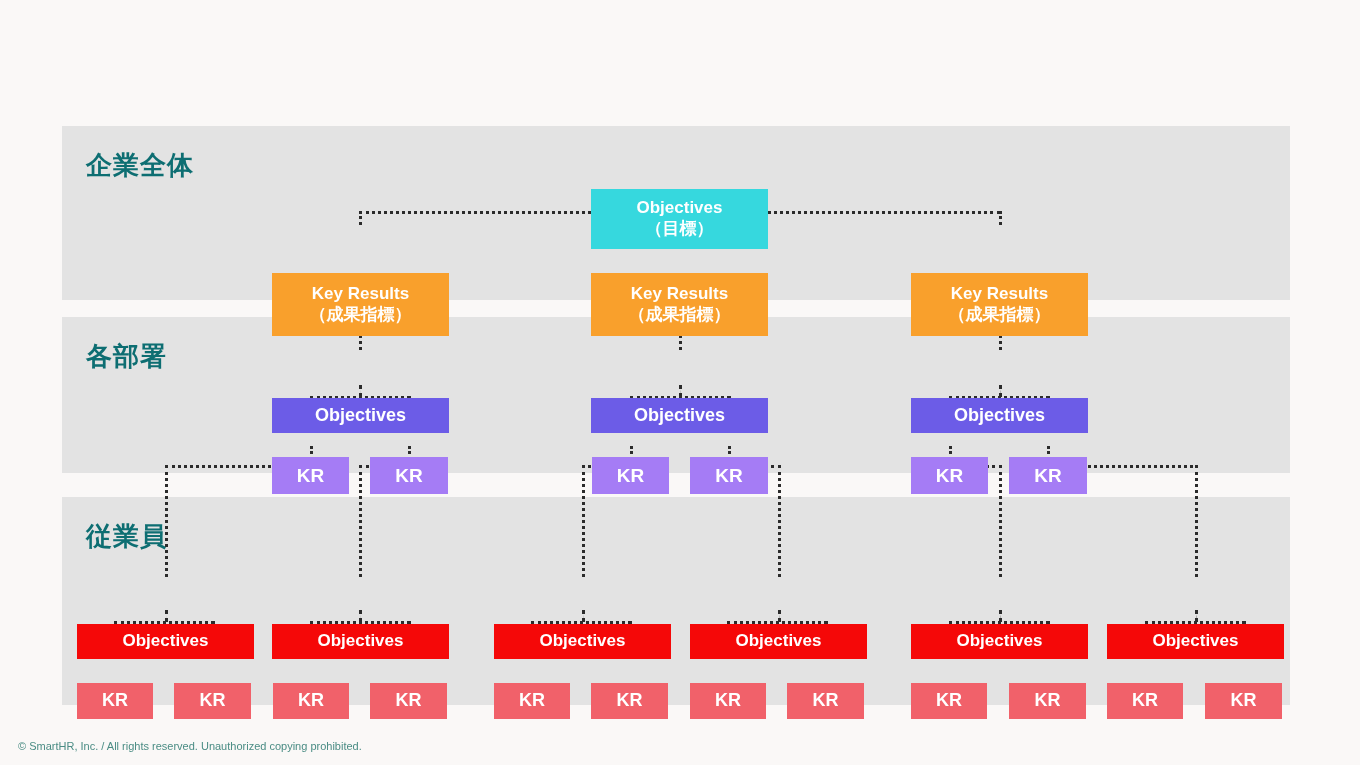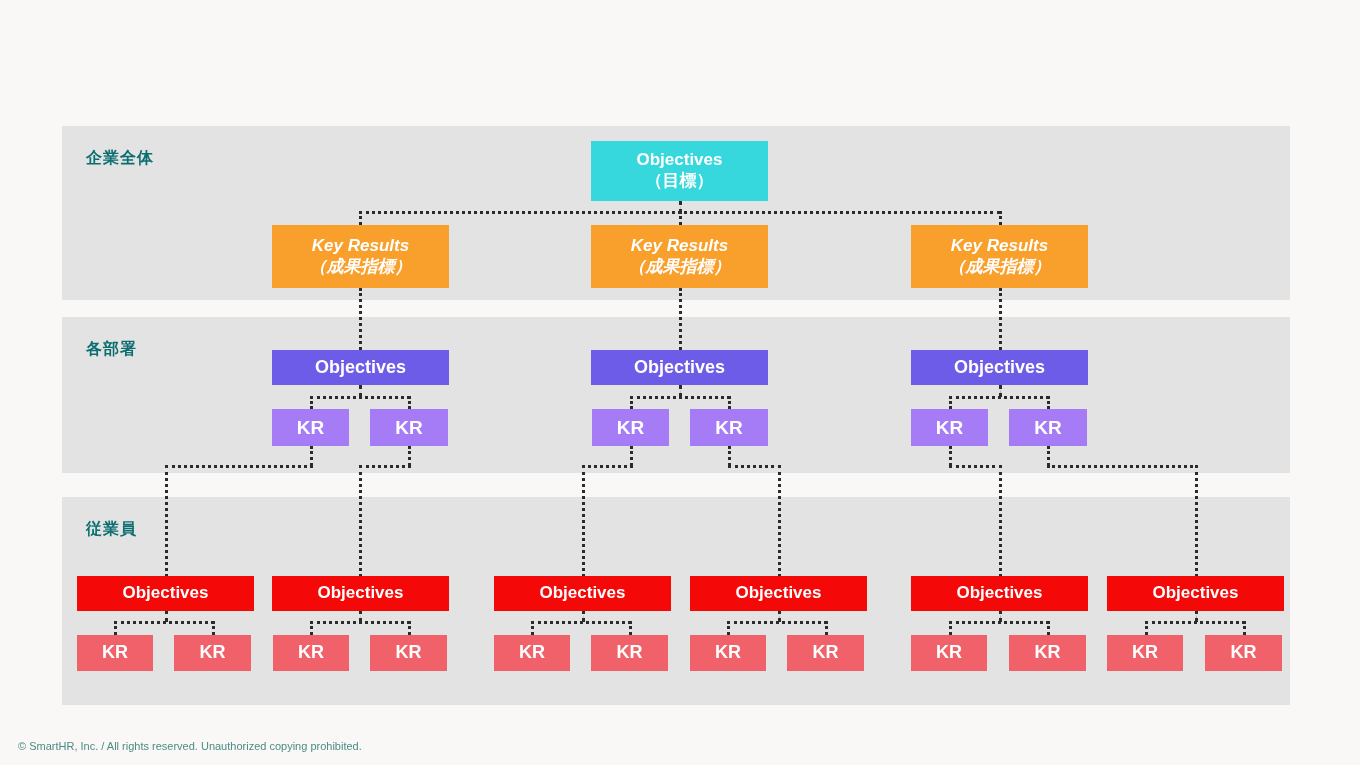--- a/index.html
+++ b/index.html
@@ -43,21 +43,21 @@
     width: 1228px;
     background: #E3E3E3;
   }
   #band-company   { top: 126px;  height: 174px; }
   #band-dept      { top: 317px;  height: 156px; }
   #band-employee  { top: 497px;  height: 208px; }
 
   .band-label {
     position: absolute;
     left: 24px;
-    font-size: 16px;
+    font-size: 26px;
     font-weight: bold;
     color: #0D6E72;
     letter-spacing: 1px;
     white-space: nowrap;
   }
   #label-company  { top: 22px; }
   #label-dept     { top: 22px; }
   #label-employee { top: 22px; }
 
   
@@ -65,31 +65,31 @@
     position: absolute;
     display: flex;
     flex-direction: column;
     align-items: center;
     justify-content: center;
     color: #FFFFFF;
     font-weight: bold;
     text-align: center;
     line-height: 1.22;
     z-index: 3;
+    margin-top: 48px;
   }
   .box .ln { display: block; white-space: nowrap; }
 
   .box-objective-top {
     background: #36D8DE;
     font-size: 17px;
   }
   .box-kr-top {
     background: #F9A02C;
     font-size: 17px;
-    font-style: italic;
   }
   .box-objective-dept {
     background: #6C5CE7;
     font-size: 18px;
   }
   .box-kr-dept {
     background: #A57CF5;
     font-size: 19px;
   }
   .box-objective-emp {

